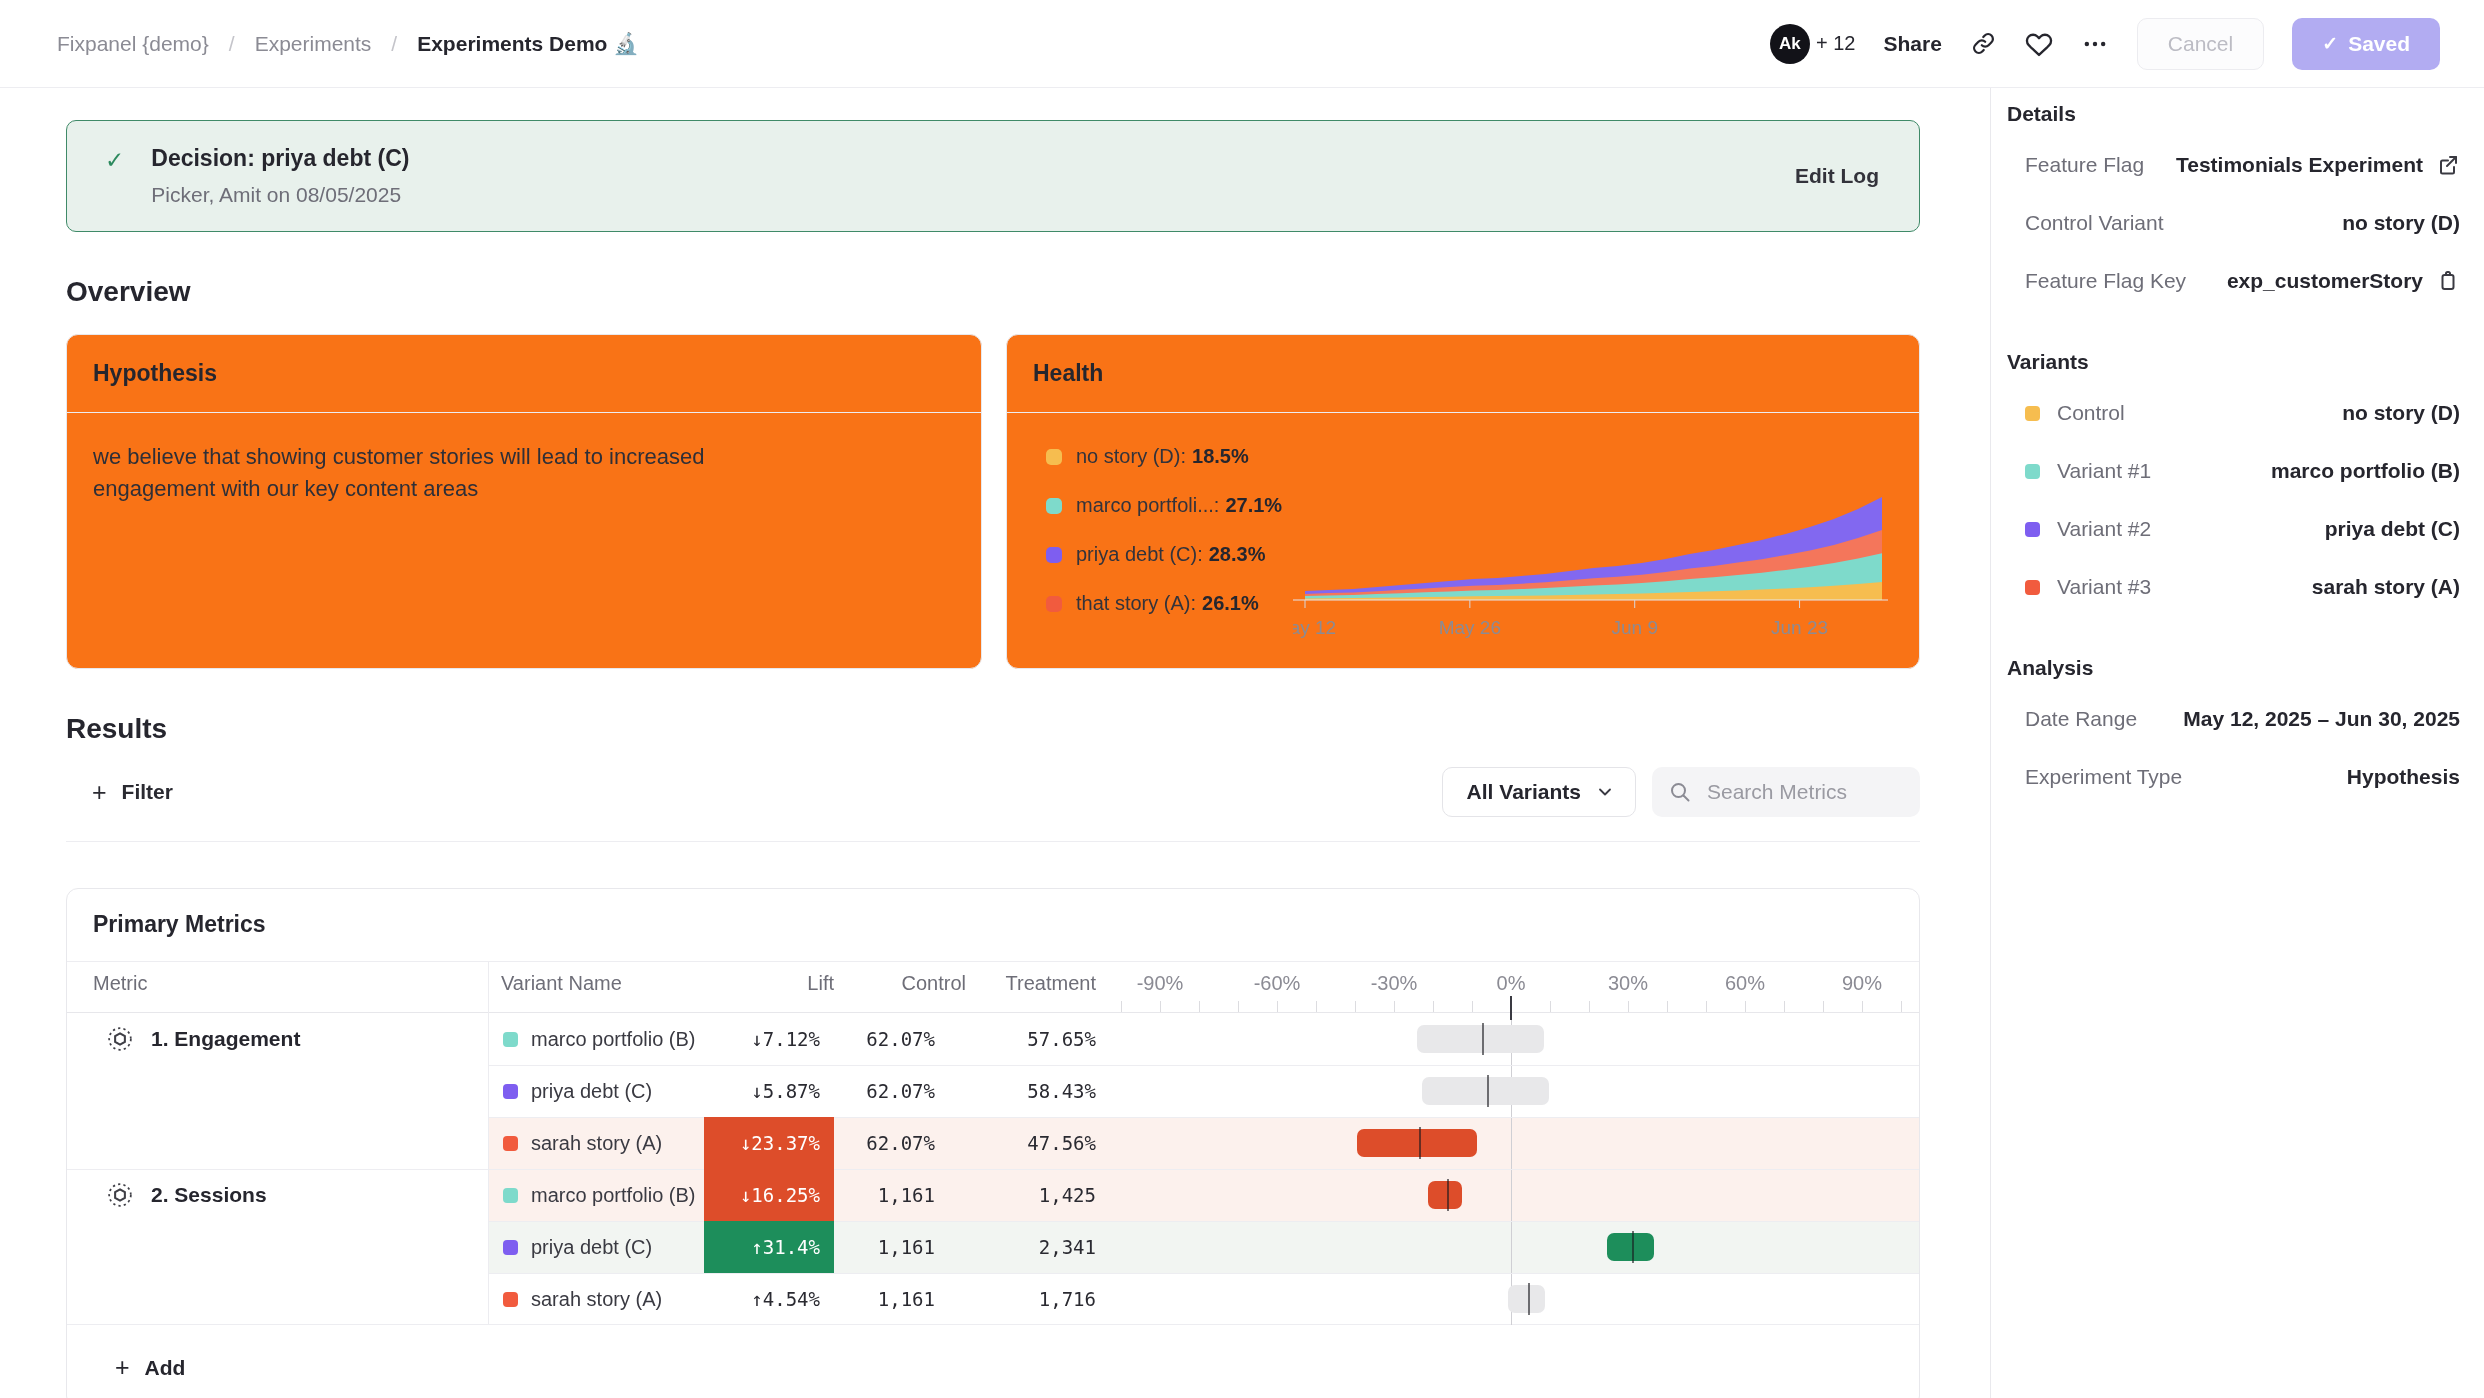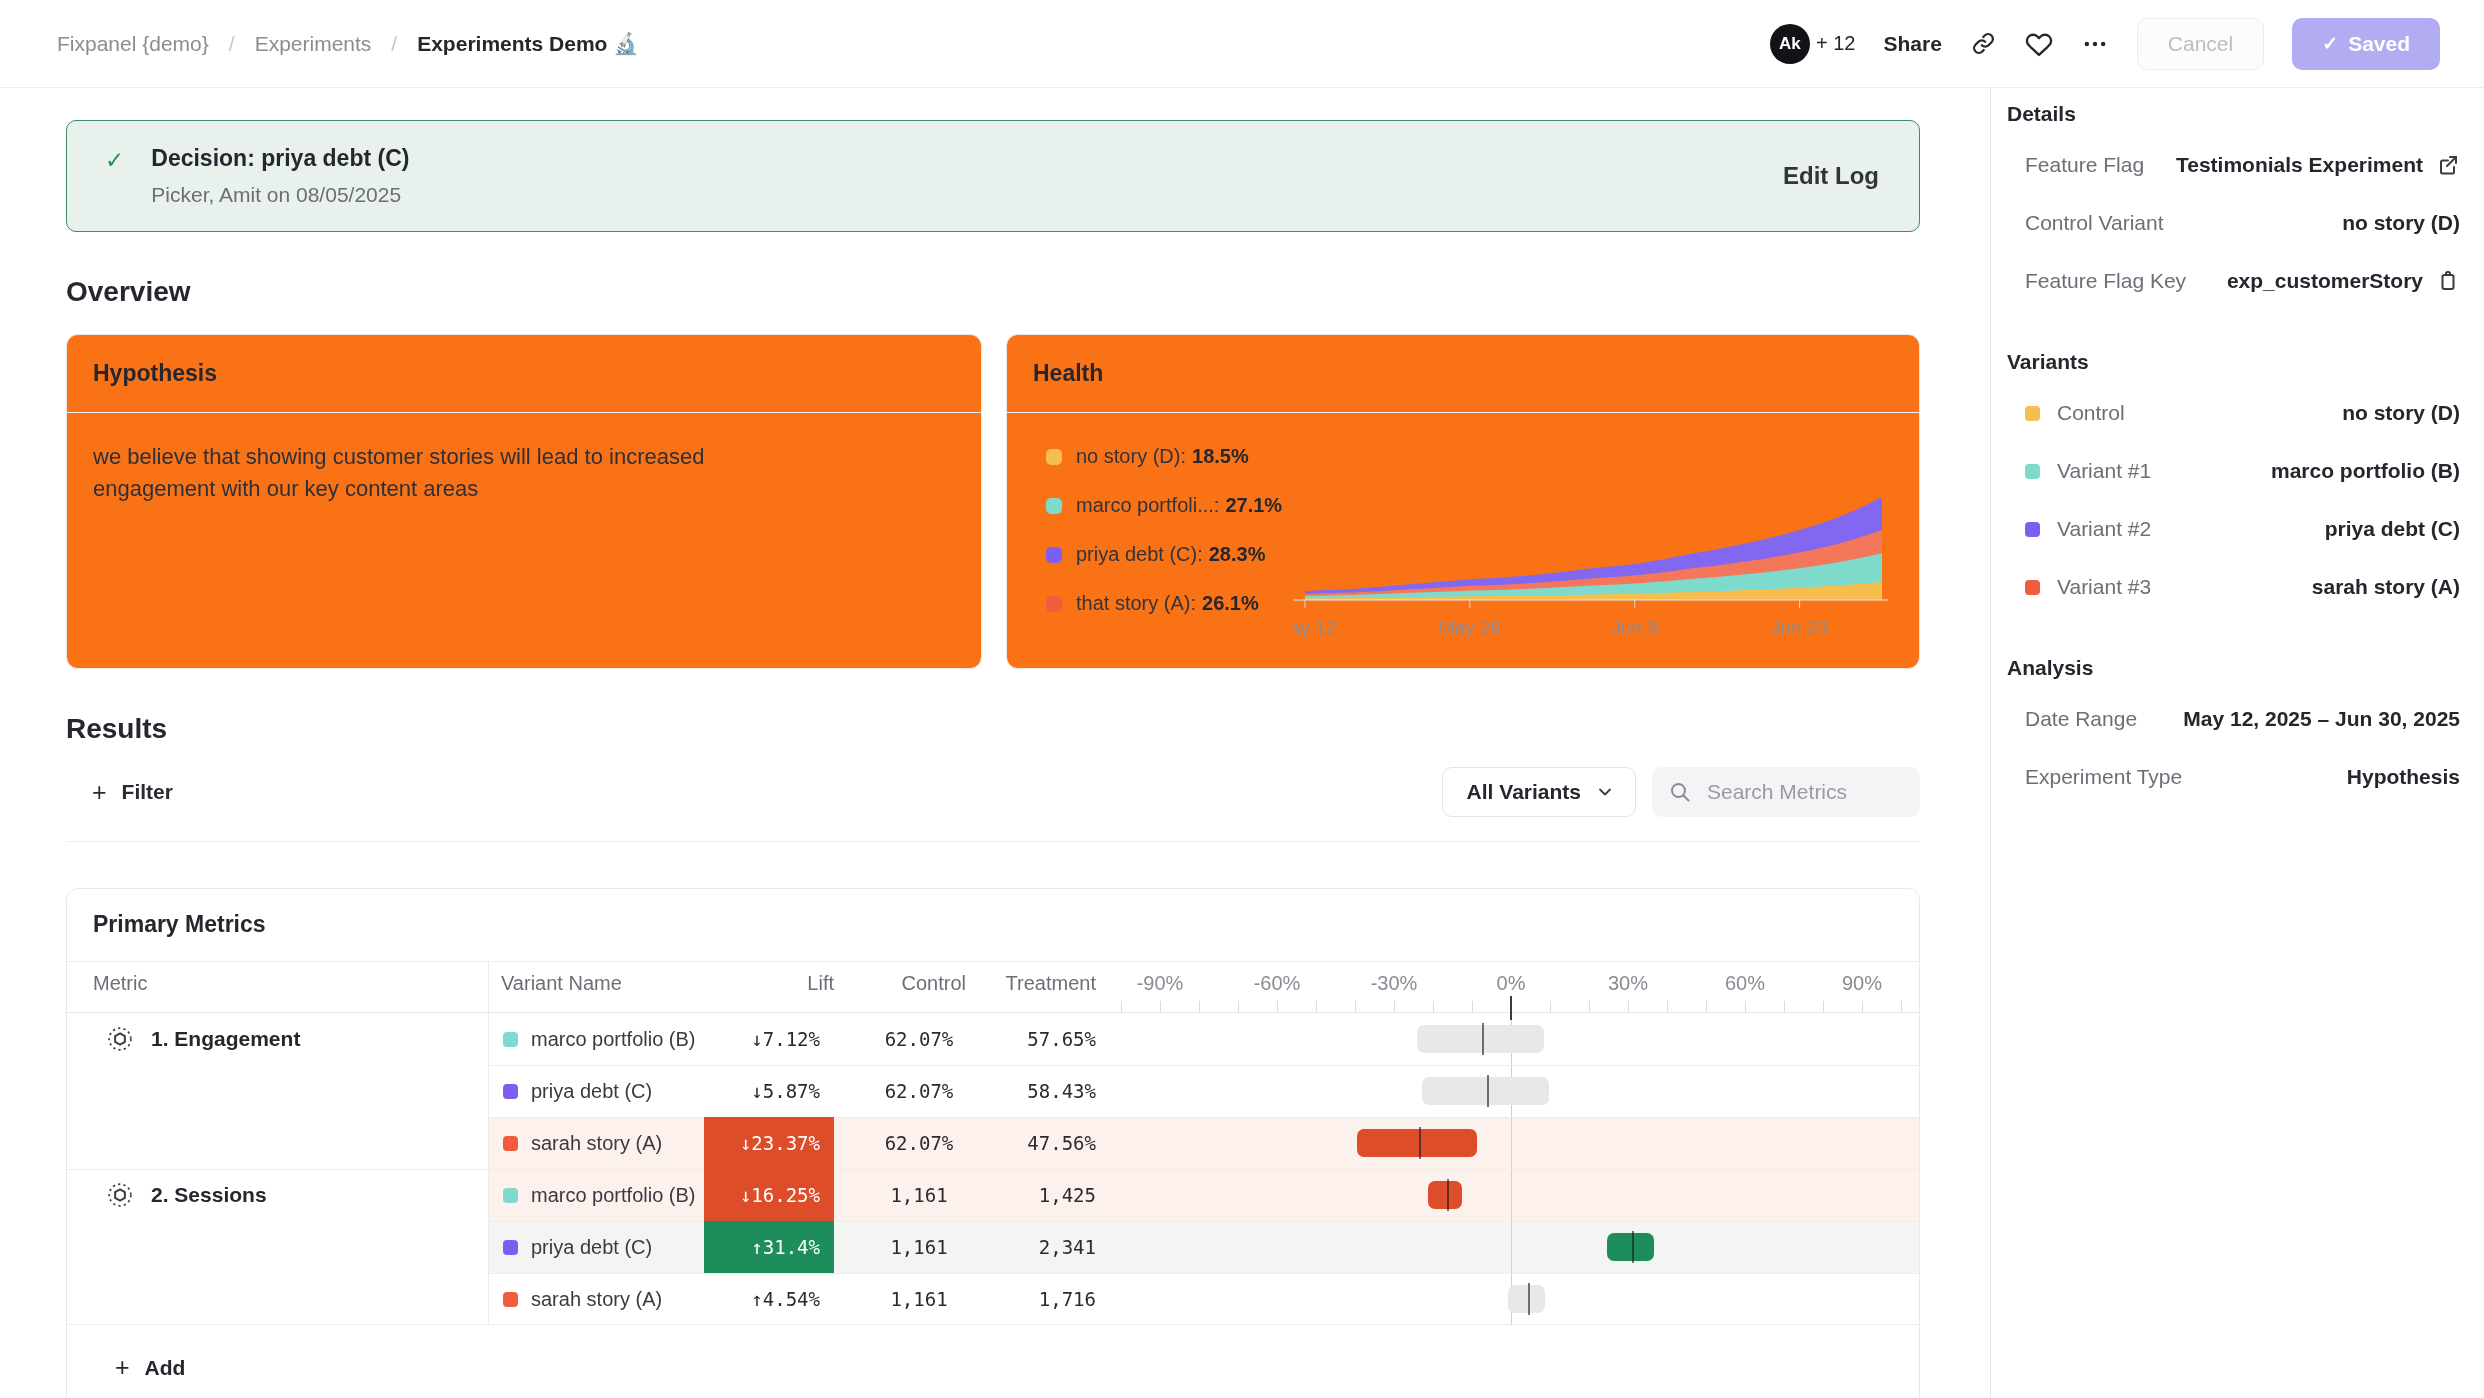--- a/index.html
+++ b/index.html
@@ -24,21 +24,21 @@
   .btn.saved .chk{font-size:19px;}
   
   .content{display:flex;height:1310px;}
   .main{width:1991px;box-sizing:border-box;border-right:1px solid #e9e9ed;}
   .sidebar{flex:1;box-sizing:border-box;padding:14px 24px 0 16px;font-size:21px;}
   
   .banner{margin:32px 0 0 66px;width:1854px;box-sizing:border-box;background:#e8f1ec;border:1px solid #3f8a68;border-radius:10px;padding:24px 40px 24px 38px;display:flex;align-items:flex-start;}
   .banner-check{color:#2c8a5e;font-size:23px;margin-right:27px;margin-top:2px;}
   .banner-title{font-size:23px;font-weight:700;color:#26262e;}
   .banner-sub{font-size:21px;color:#6e6e78;margin-top:11px;}
-  .banner-action{margin-left:auto;align-self:center;font-size:24px;font-weight:600;color:#33333b;cursor:pointer;}
+  .banner-action{margin-left:auto;align-self:center;font-size:21px;font-weight:600;color:#33333b;cursor:pointer;}
   .h1{font-size:28px;font-weight:700;margin:44px 0 0 66px;color:#26262e;}
   
   .cards{display:flex;gap:24px;margin:26px 0 0 66px;}
   .card{border:1px solid #e8e8ec;border-radius:12px;background:#f97316;box-sizing:border-box;}
   .card.hypothesis{width:916px;height:335px;}
   .card.health{width:914px;height:335px;position:relative;}
   .card-head{padding:25px 26px;font-size:23px;font-weight:700;border-bottom:1px solid #ededf1;color:#26262e;}
   .hyp-body{padding:28px 26px;font-size:22px;line-height:1.45;color:#2f2f37;max-width:640px;}
   .legend{position:absolute;left:39px;top:110px;}
   .leg-item{display:flex;align-items:center;margin-bottom:26px;font-size:20px;color:#33333b;white-space:nowrap;}
@@ -75,21 +75,21 @@
   .row-divider{position:absolute;top:0;left:421px;right:0;height:1px;background:#ededf1;z-index:2;}
   .row-divider.full{left:0;}
   .metric-cell{position:absolute;left:40px;top:0;height:52px;display:flex;align-items:center;gap:18px;z-index:2;font-size:21px;font-weight:600;color:#26262e;}
   .metric-cell svg{stroke:#3f3f46;fill:none;flex:none;}
   .swatch{position:absolute;left:436px;top:19px;width:15px;height:15px;border-radius:4px;z-index:2;}
   .vname{position:absolute;left:464px;top:0;line-height:52px;font-size:20px;color:#3a3a42;z-index:2;}
   .lift{position:absolute;left:637px;top:0;width:130px;height:52px;display:flex;align-items:center;justify-content:flex-end;padding-right:14px;box-sizing:border-box;font-family:"DejaVu Sans Mono",monospace;font-size:19px;color:#2a2a31;z-index:2;}
   .lift.sig-neg{background:#dd4d2a;color:#fff;}
   .lift.sig-pos{background:#1d8e5b;color:#fff;padding-left:44px;}
   .num{position:absolute;top:0;width:130px;line-height:52px;text-align:right;font-family:"DejaVu Sans Mono",monospace;font-size:19px;color:#2a2a31;z-index:2;}
-  .num.ctrl{left:787px;text-align:center;}
+  .num.ctrl{left:738px;}
   .num.treat{left:899px;}
   .ci{position:absolute;left:1034px;top:0;width:820px;height:52px;z-index:2;}
   .ci-bar{position:absolute;top:12px;height:28px;border-radius:7px;background:#e8e8ea;}
   .ci-bar.neg{background:#dd4d2a;}
   .ci-bar.pos{background:#1d8e5b;}
   .ci-point{position:absolute;top:10px;height:32px;width:2px;background:rgba(25,25,30,0.6);}
   .add-row{position:absolute;left:0;right:0;top:435px;border-top:1px solid #ededf1;height:85px;display:flex;align-items:center;gap:15px;padding-left:48px;font-size:21px;font-weight:600;color:#26262e;cursor:pointer;}
   
   .sb-section{margin-bottom:40px;}
   .sb-h{font-weight:700;color:#26262e;margin:0 0 10px;font-size:21px;}

